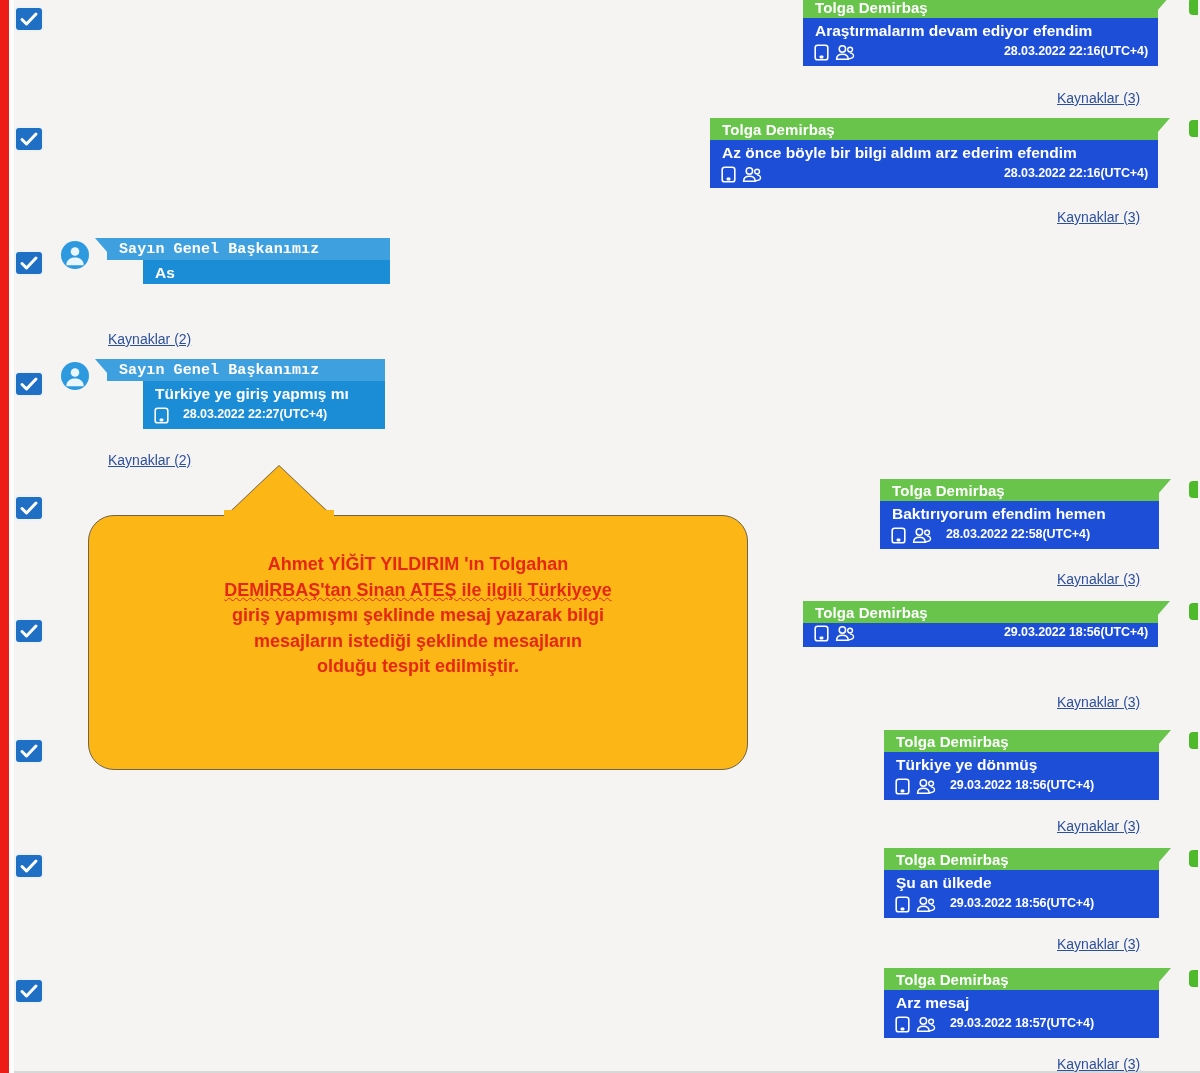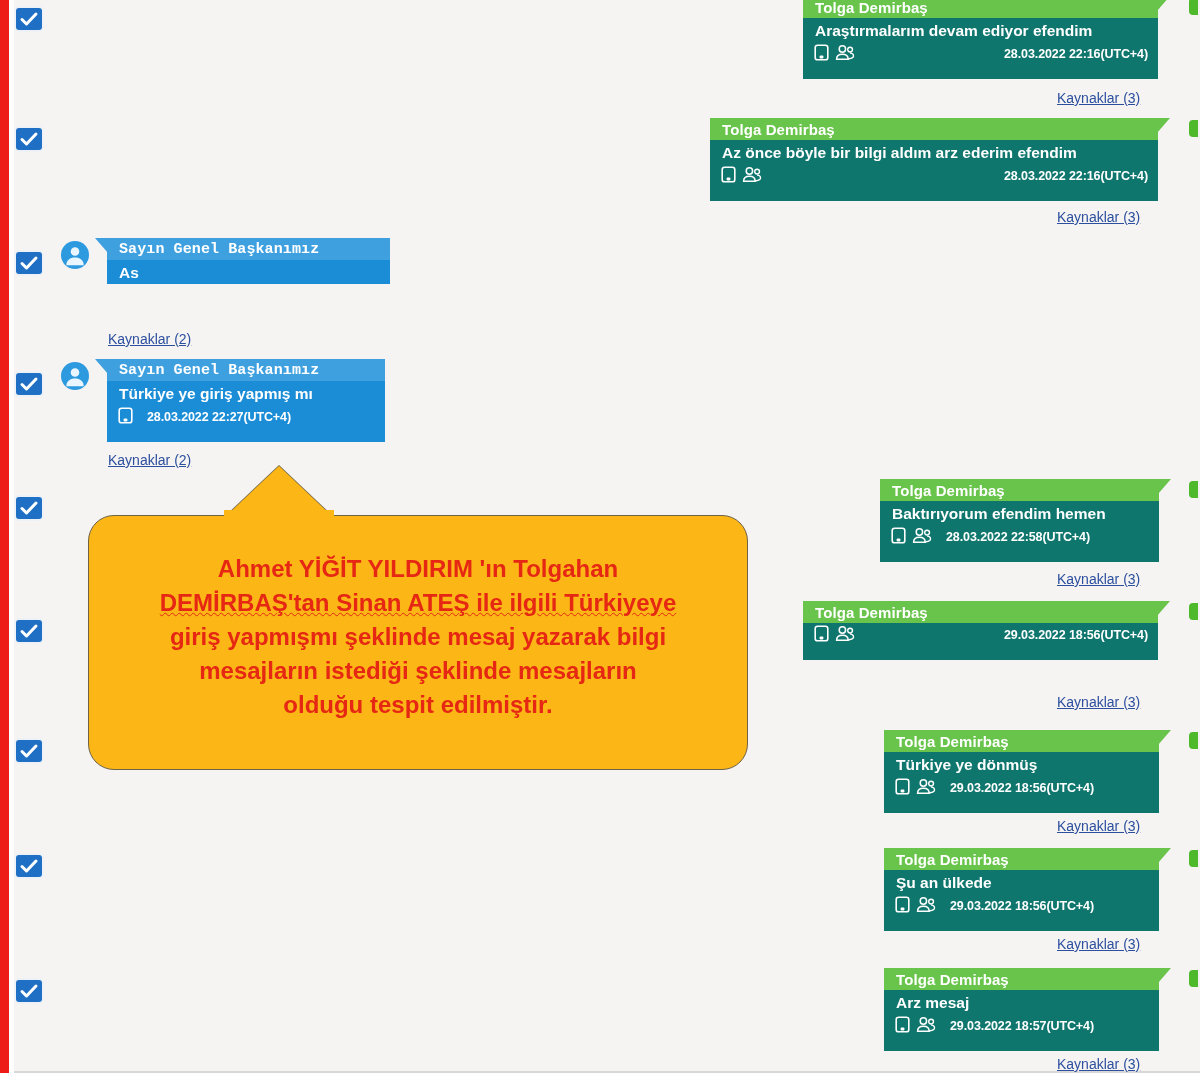--- a/index.html
+++ b/index.html
@@ -78,47 +78,47 @@
   }
   .bubble .body {
     padding: 4px 12px 2px 12px;
     font-size: 15.5px;
     font-weight: bold;
     color: #ffffff;
     white-space: nowrap;
   }
   .bubble .meta {
     display: flex;
-    align-items: flex-end;
-    padding: 2px 10px 18px 11px;
+    align-items: flex-start;
+    padding: 2px 10px 5px 11px;
     min-height: 22px;
   }
   .bubble .meta .icons {
     display: flex;
     align-items: center;
     gap: 6px;
   }
   .bubble .meta .ts {
     margin-left: auto;
     font-size: 12.5px;
     font-weight: bold;
     color: #ffffff;
     white-space: nowrap;
     letter-spacing: -0.1px;
   }
   .bubble .meta .ts.tight { margin-left: 14px; }
 
   
   .bubble.green .hdr  { background: #68c44b; }
   .bubble.green .body,
-  .bubble.green .meta { background: #0f766e; }
+  .bubble.green .meta { background: #1d4ed8; }
   
   .bubble.blue .hdr  { background: #3fa0e0; font-family: Liberation Mono, monospace; }
   .bubble.blue .body,
-  .bubble.blue .meta { background: #1a8dd6; }
+  .bubble.blue .meta { background: #1a8dd6; margin-left: 36px; }
 
   
   .tail-g {
     position: absolute;
     top: 0; right: -12px;
     width: 0; height: 0;
     border-top: 15px solid #68c44b;
     border-right: 13px solid transparent;
   }
   .tail-b {
@@ -175,21 +175,21 @@
     width: 110px; height: 12px;
     background: #fcb716;
     z-index: 22;
   }
   .callout-text {
     position: absolute;
     left: 98px; top: 552px;
     width: 640px;
     z-index: 23;
     text-align: center;
-    font-size: 24px;
+    font-size: 18px;
     font-weight: bold;
     color: #e52713;
     line-height: 1.42;
     padding: 0 14px;
   }
   .callout-text .ln { display: block; }
   .sq { text-decoration: underline; text-decoration-style: wavy; text-decoration-thickness: 1px; }
 
   
   .bottom-rule {

